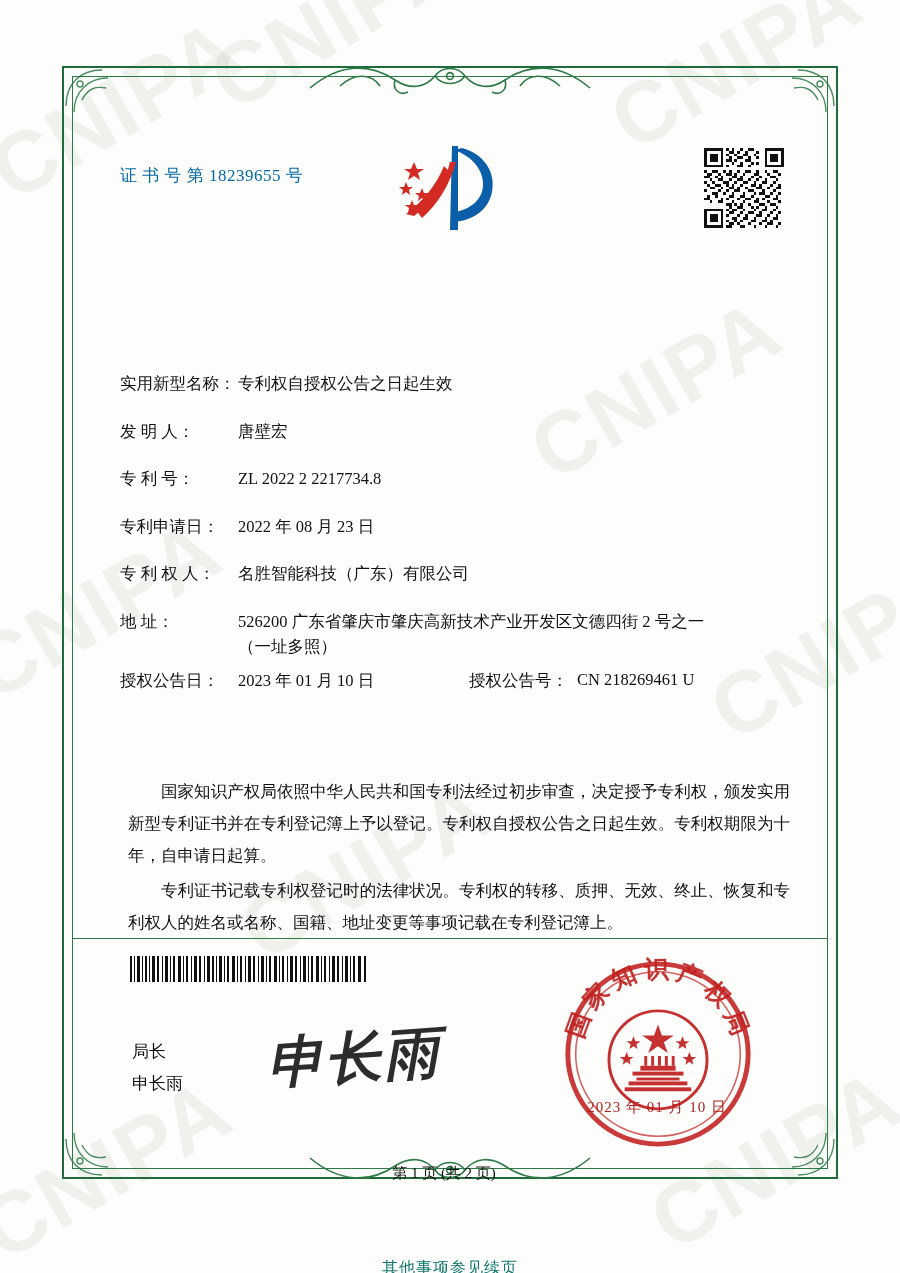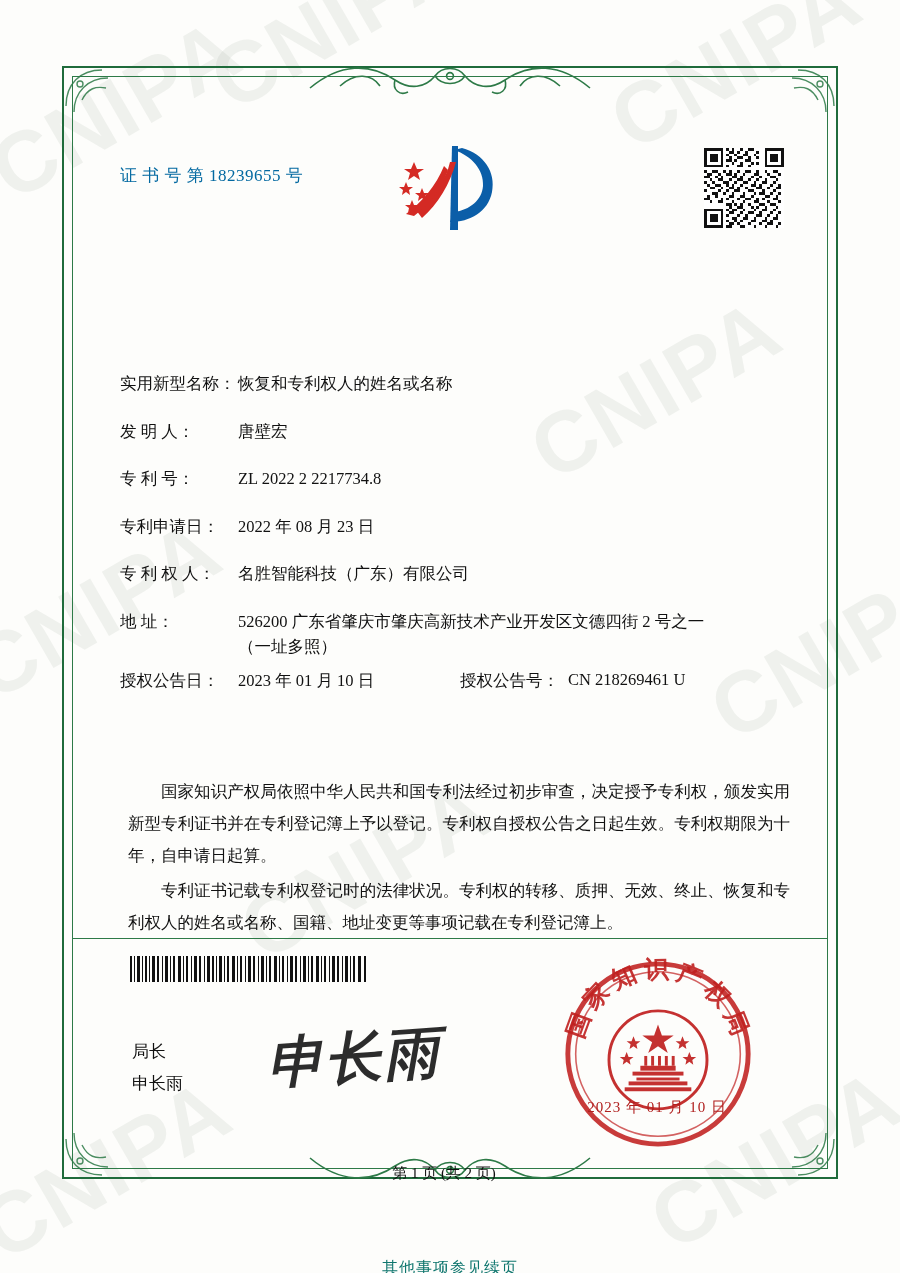--- a/index.html
+++ b/index.html
@@ -116,21 +116,21 @@
   }
   .fvalue {
     flex: 1;
   }
   .frow-dual {
     display: flex;
     align-items: flex-start;
     margin-bottom: 14px;
   }
   .dual-left { width: 340px; display:flex; }
-  .dual-right { display:flex; }
+  .dual-right { display:flex;margin-left:9px; }
   .dual-right .flabel { width: 108px; }
   .paras {
     position: absolute;
     left: 40px; right: 38px;
     top: 700px;
     font-size: 16.5px;
     line-height: 1.95;
     color: #111;
     text-align: justify;
   }
@@ -483,21 +483,21 @@
           <rect x="22" y="28" width="1" height="1"></rect>
           <rect x="26" y="28" width="1" height="1"></rect>
       </g>
     </svg>
 
 
     <div class="fields">
 
       <div class="frow">
         <div class="flabel">实用新型名称：</div>
-        <div class="fvalue">恢复和专利权人的姓名或名称</div>
+        <div class="fvalue">专利权自授权公告之日起生效</div>
       </div>
 
       <div class="frow">
         <div class="flabel">发    明    人：</div>
         <div class="fvalue">唐壁宏</div>
       </div>
 
       <div class="frow">
         <div class="flabel">专    利    号：</div>
         <div class="fvalue">ZL 2022 2 2217734.8</div>

